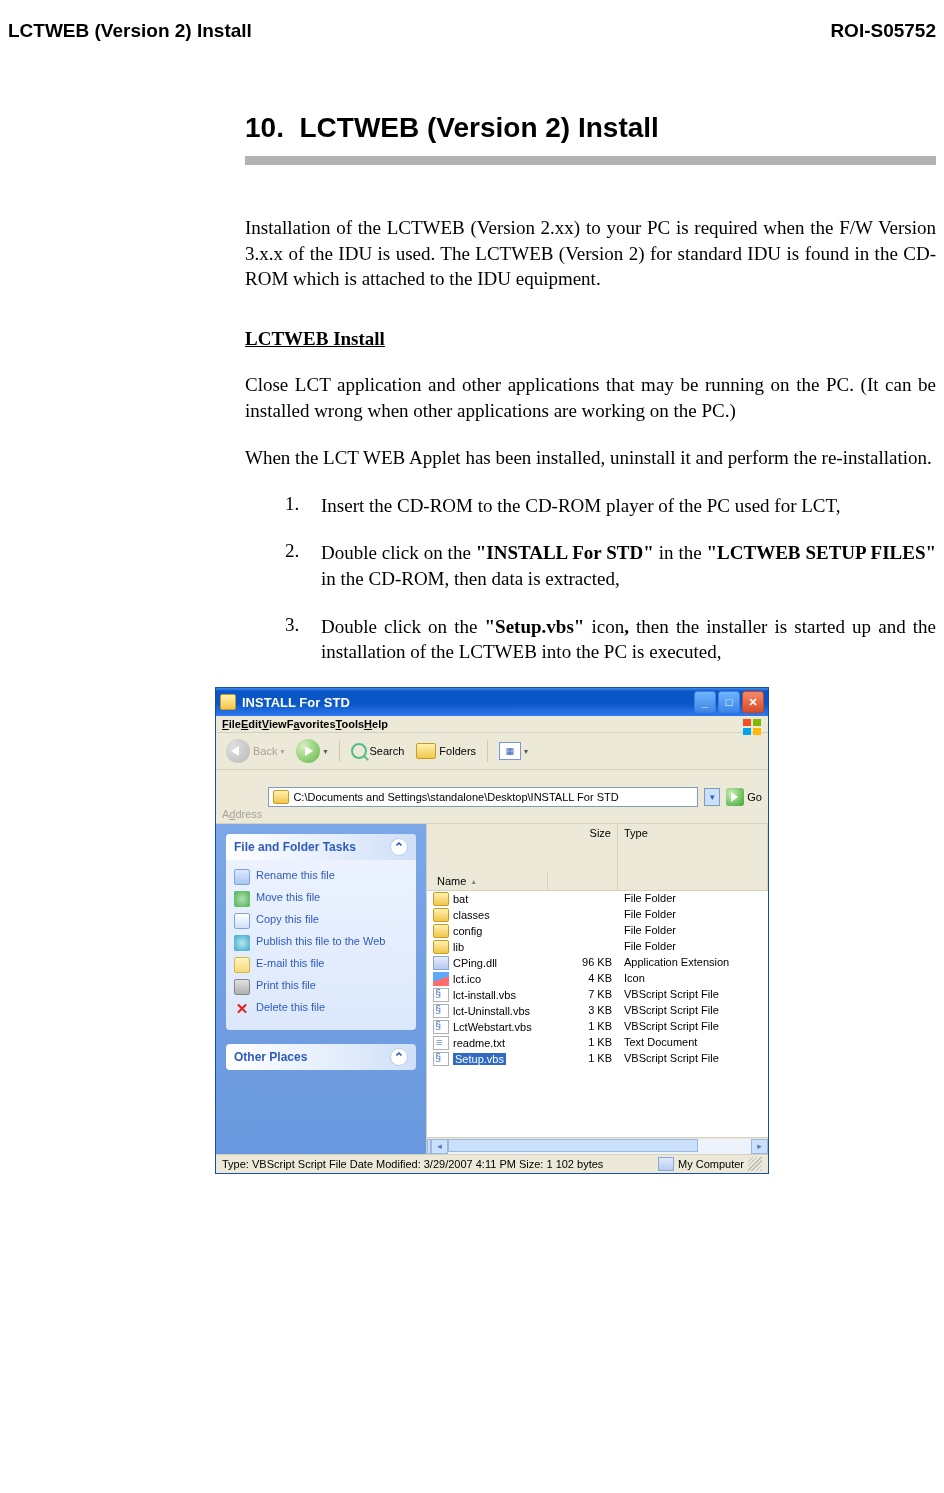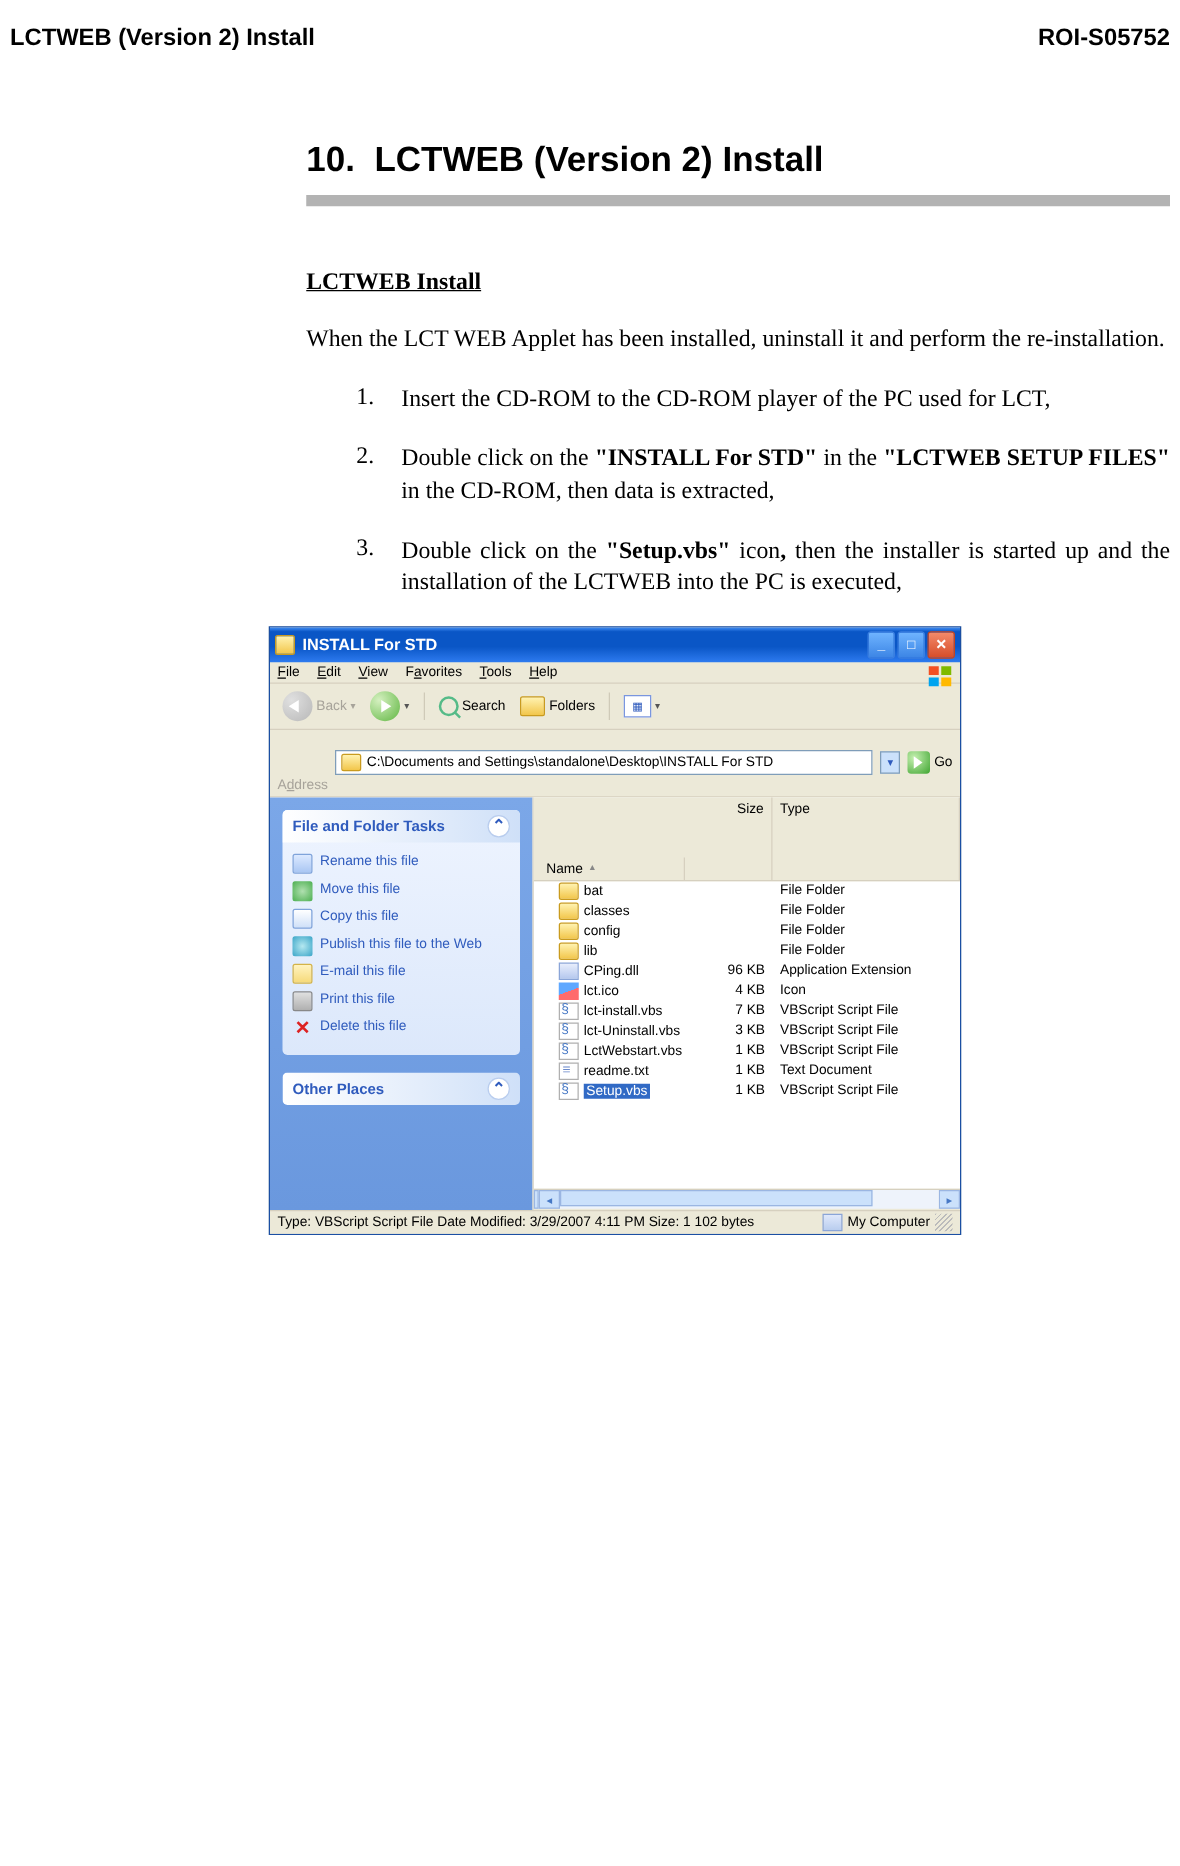--- a/index.html
+++ b/index.html
@@ -86,21 +86,21 @@
   .titlebar .foldericon {
     width:16px;height:16px;margin-right:6px;
     background: linear-gradient(180deg,#fff2b0,#f2c64b);
     border:1px solid #c99b1f;border-radius:2px;
   }
   .titlebar .title { font-weight:bold;font-size:13px;flex:1; }
   .winbtns { display:flex; gap:2px; }
   .winbtn { width:22px;height:22px;border:1px solid #3b7fe0;border-radius:3px;background:linear-gradient(180deg,#6fb4ff,#3c85e5);color:#fff;display:flex;align-items:center;justify-content:center;font-weight:bold;font-size:11px;}
   .winbtn.close{background:linear-gradient(180deg,#f48a6a,#d64d29);border-color:#c6441f;}
   .menubar {
-    background:#ece9d8;padding:2px 6px;display:flex;gap:14px;border-bottom:1px solid #d6d0bf;position:relative;
+    background:#ece9d8;padding:2px 6px;display:flex;border-bottom:1px solid #d6d0bf;position:relative;font-weight:bold;
   }
   .menubar .flag{position:absolute;right:6px;top:2px;width:20px;height:18px;}
   .menuitem { color:#000; }
   .menuitem u{text-decoration:underline;}
   .toolbar {
     background:#ece9d8;padding:4px 6px;display:flex;align-items:center;gap:4px;border-bottom:1px solid #d6d0bf;
   }
   .tbtn {display:flex;align-items:center;gap:3px;color:#a7a39a;padding:2px 4px;}
   .tbtn.enabled{color:#000;}
   .roundicon{width:24px;height:24px;border-radius:50%;background:radial-gradient(circle at 30% 30%,#d5f0c0,#5fb641);position:relative;display:inline-block;}
@@ -137,21 +137,21 @@
   .ic-delete{color:#d22;font-weight:bold;font-size:15px;display:flex;align-items:center;justify-content:center;}
   .filepane{flex:1;display:flex;flex-direction:column;border-left:1px solid #d6d0bf;}
   .colhead{display:flex;background:#ece9d8;border-bottom:1px solid #d6d0bf;font-size:11px;}
   .col{padding:3px 6px;border-right:1px solid #d6d0bf;}
   .col.name{flex:1;display:flex;align-items:center;gap:4px;margin-top:48px;}
   .col.size{width:70px;text-align:right;}
   .col.type{width:150px;}
   .sortarr{font-size:7px;color:#888;}
   .filelist{flex:1;overflow:hidden;position:relative;}
   .frow{display:flex;font-size:11px;padding:1px 0;}
-  .fc-name{flex:1;display:flex;align-items:center;gap:4px;padding-left:20px;}
+  .fc-name{flex:1;display:flex;align-items:center;gap:4px;padding-left:6px;}
   .fc-size{width:70px;text-align:right;padding-right:6px;}
   .fc-type{width:150px;padding-left:6px;}
   .ficon{width:16px;height:14px;flex:0 0 16px;}
   .ficon.folder{background:linear-gradient(180deg,#fff2b0,#f2c64b);border:1px solid #c99b1f;border-radius:2px;}
   .ficon.dll{background:linear-gradient(180deg,#e8eefc,#b5c8ee);border:1px solid #8aa5d8;}
   .ficon.ico{background:linear-gradient(160deg,#5fa8ff 50%,#ff6b6b 50%);}
   .ficon.vbs{background:#fff;border:1px solid #b0b0b0;position:relative;}
   .ficon.vbs::after{content:"§";position:absolute;left:1px;top:-2px;font-size:11px;color:#4678c5;}
   .ficon.txt{background:#fff;border:1px solid #b0b0b0;position:relative;}
   .ficon.txt::after{content:"≡";position:absolute;left:2px;top:-1px;font-size:11px;color:#6b8acb;}
@@ -175,21 +175,23 @@
     <span>LCTWEB (Version 2) Install</span>
     <span>ROI-S05752</span>
   </div>
 
   <div class="content">
     <div class="section-title">
       <span>10.</span>&nbsp;&nbsp;<span>LCTWEB (Version 2) Install</span>
     </div>
     <div class="section-rule"></div>
 
+    <p class="body-text">Installation of the LCTWEB (Version 2.xx) to your PC is required when the F/W Version 3.x.x of the IDU is used.  The LCTWEB (Version 2) for standard IDU is found in the CD-ROM which is attached to the IDU equipment.</p>
     <p class="subhead">LCTWEB Install</p>
+    <p class="body-text">Close LCT application and other applications that may be running on the PC. (It can be installed wrong when other applications are working on the PC.)</p>
     <p class="body-text">When the LCT WEB Applet has been installed, uninstall it and perform the re-installation.</p>
 
     <div class="list">
       <div class="list-item">
         <div class="list-num">1.</div>
         <div class="list-body">Insert the CD-ROM to the CD-ROM player of the PC used for LCT,</div>
       </div>
       <div class="list-item">
         <div class="list-num">2.</div>
         <div class="list-body">

